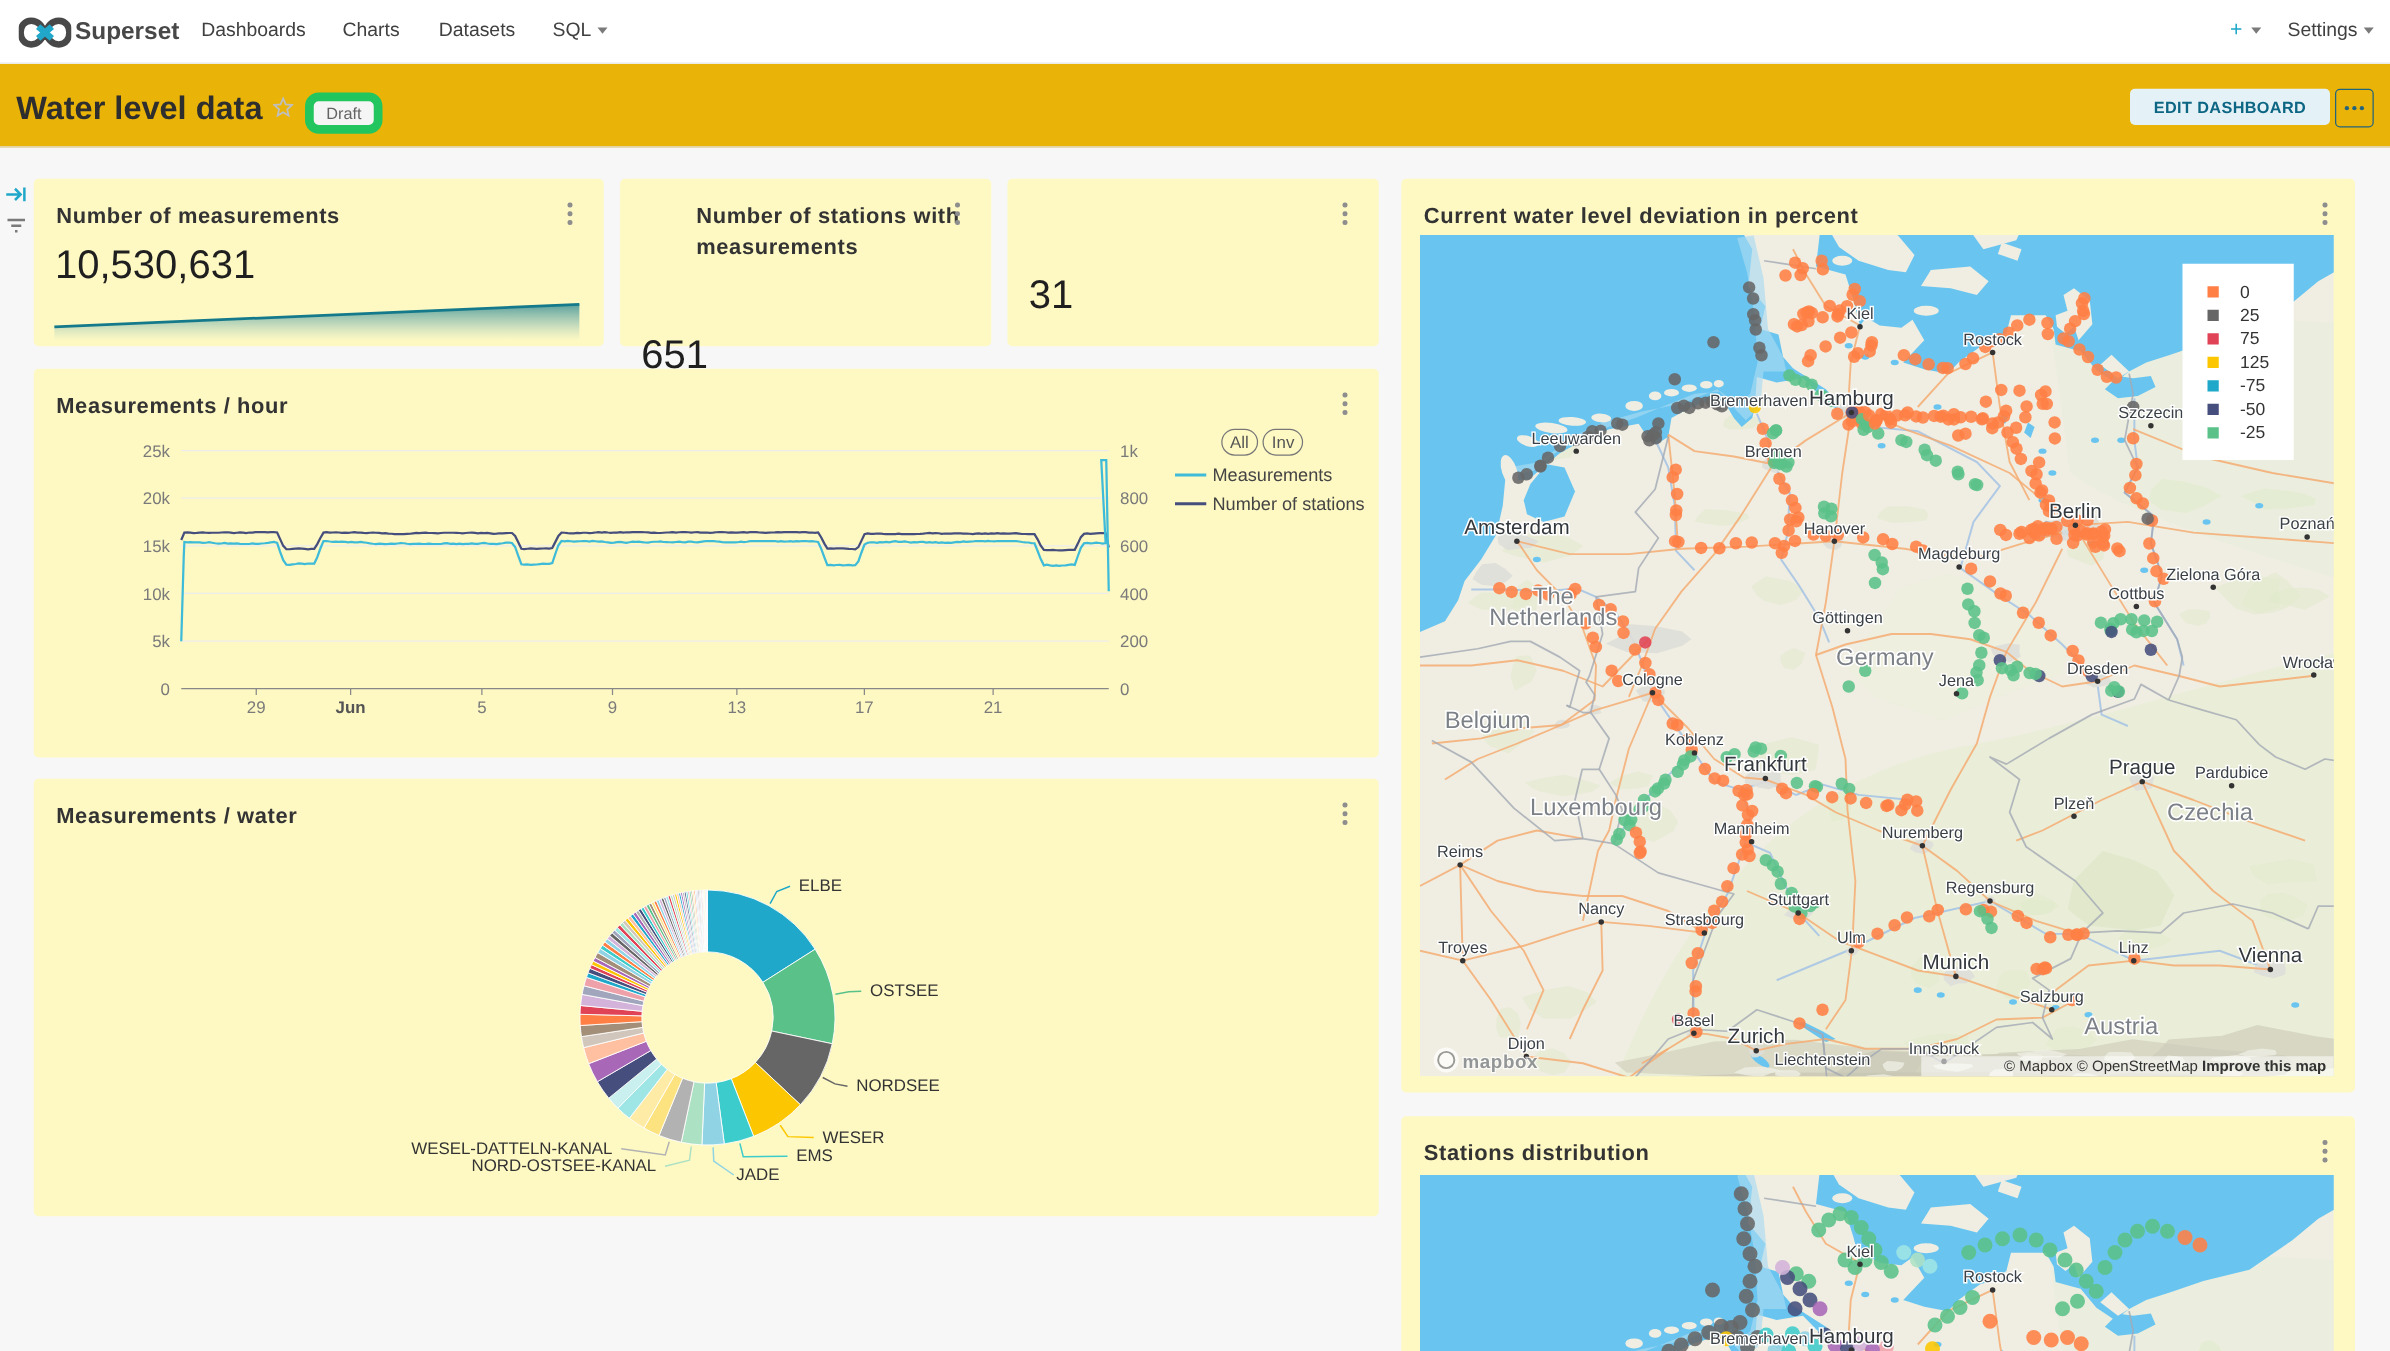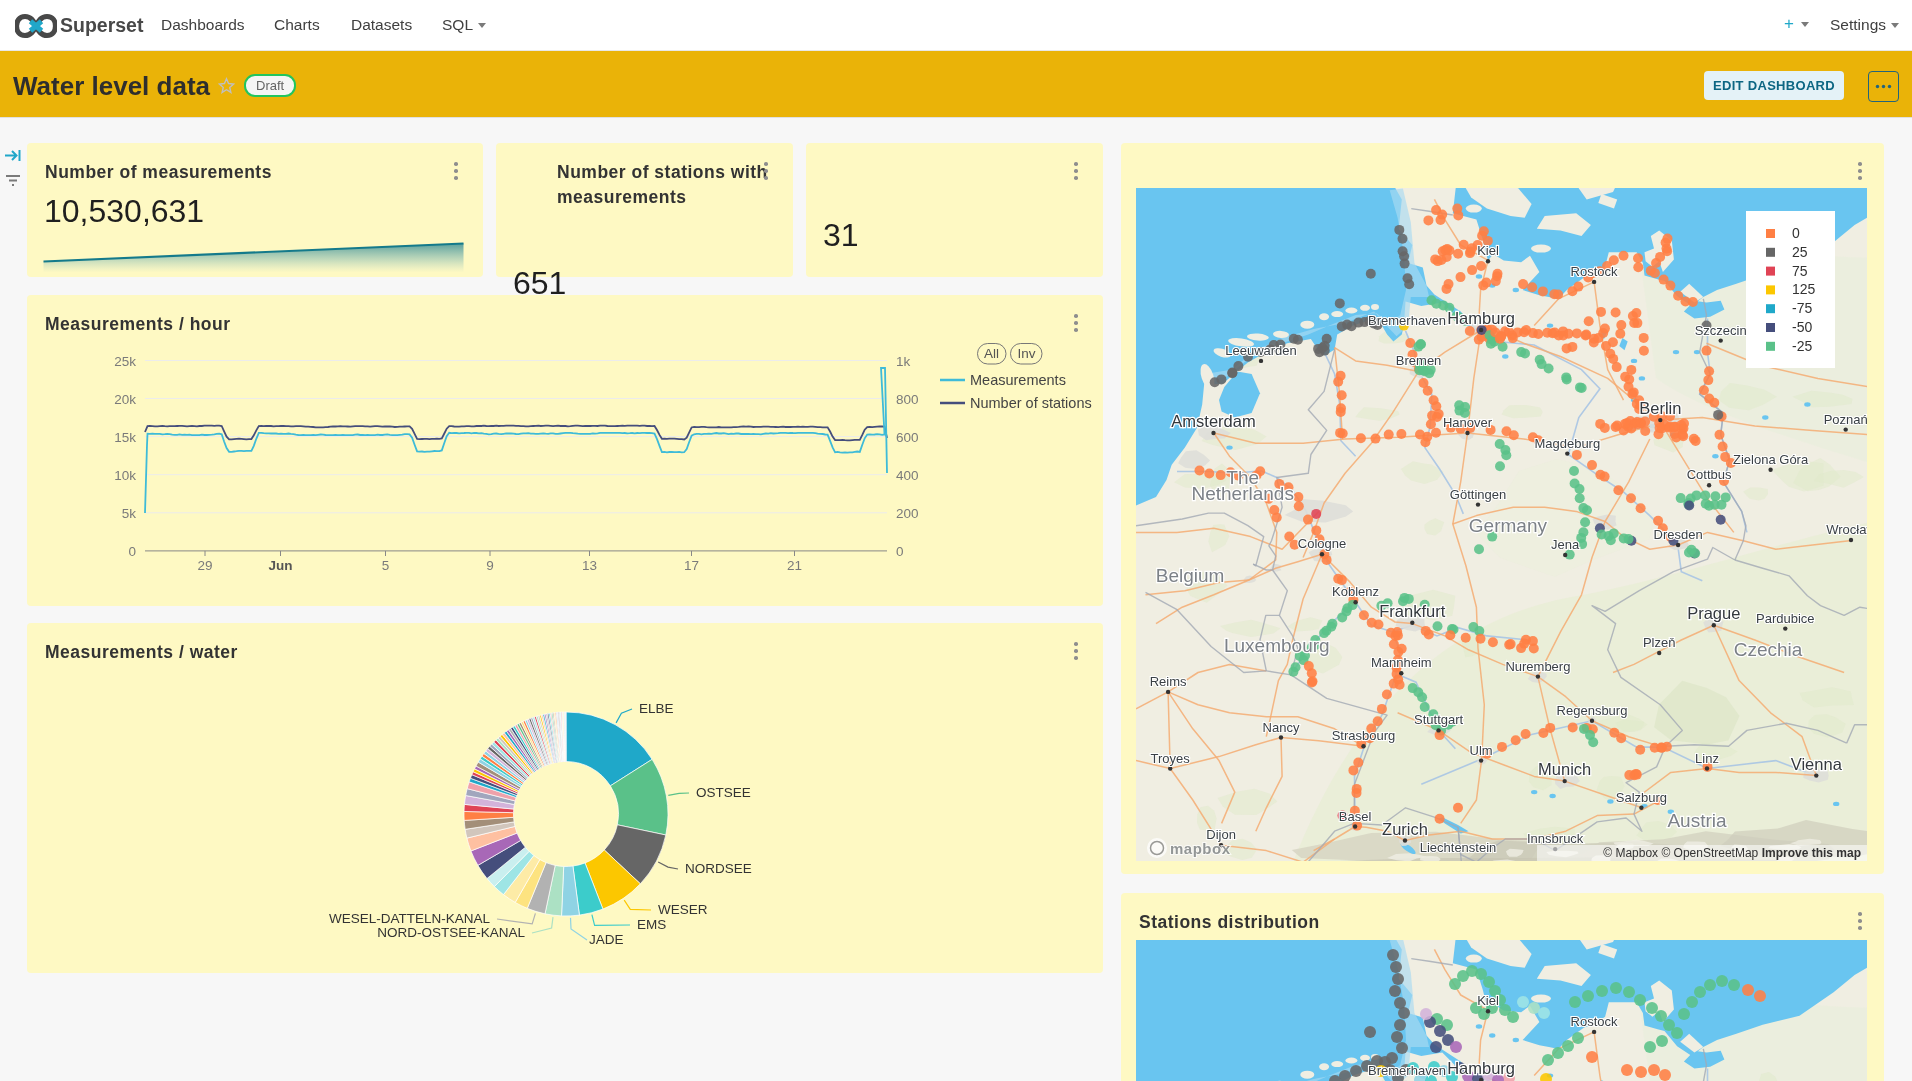--- a/index.html
+++ b/index.html
@@ -8,22 +8,22 @@
   border-bottom:1px solid #E8E8E8; z-index:5;}
 .logo { position:absolute; left:15px; top:12px; }
 .logotx { position:absolute; left:60px; top:14px; font-size:19.5px; font-weight:bold; color:#484848; }
 .navlink { position:absolute; top:16px; font-size:15.5px; color:#404040; }
 .caret { display:inline-block; width:0; height:0; border-left:4px solid transparent;
   border-right:4px solid transparent; border-top:5px solid #7A7A7A; margin-left:5px; vertical-align:middle;}
 .hdr { position:absolute; top:51px; left:0; width:1912px; height:67px; background:#eab308;
   border-bottom:1px solid #E0E0E0; z-index:4;}
 .htitle { position:absolute; left:13px; top:20px; font-size:26px; font-weight:bold; color:#2E2E2E; }
 .draft { position:absolute; left:244px; top:23px; font-size:13px; color:#646464; background:#F5F5F5;
-  border:2px solid #22c55e; border-radius:11px; padding:2px 10px; }
-.editbtn { position:absolute; left:1704px; top:20px; width:140px; height:29px; background:#E4F2F7;
+  border:7px solid #22c55e; border-radius:11px; padding:2px 10px; }
+.editbtn { position:absolute; left:1704px; top:20px; width:160px; height:29px; background:#E4F2F7;
   border-radius:4px; color:#0D6683; font-size:13px; font-weight:bold; text-align:center; line-height:29px; letter-spacing:0.3px;}
 .dotbtn { position:absolute; left:1868px; top:20px; width:31px; height:31px; border:1px solid #23647D;
   border-radius:4px; }
 .card { position:absolute; background:#fef9c3; border-radius:4px; }
 .ctitle { position:absolute; left:18px; top:17px; font-size:17.5px; font-weight:bold; color:#333; line-height:25px; letter-spacing:0.5px;}
 .bignum { position:absolute; left:17px; font-size:32px; color:#1F1F1F; }
 .kebab { position:absolute; width:4px; }
 .kebab i { display:block; width:3.6px; height:3.6px; border-radius:50%; background:#8E8E8E; margin-bottom:3.4px;}
 .ax { font-size:13.5px; fill:#7A7A7A; }
 .axb { font-size:13.5px; fill:#555; font-weight:bold; }
@@ -280,20 +280,21 @@
         <text x="562" y="321" class="dlbl" text-anchor="start">JADE</text>
         <polyline points="526.0,294.2 524.6,305.1 505,310" fill="none" stroke="#ACE1C4" stroke-width="1.2"></polyline>
         <text x="498" y="314" class="dlbl" text-anchor="end">NORD-OSTSEE-KANAL</text>
         <polyline points="508.4,290.4 505.2,300.9 470,296" fill="none" stroke="#B2B2B2" stroke-width="1.2"></polyline>
         <text x="463" y="300" class="dlbl" text-anchor="end">WESEL-DATTELN-KANAL</text>
       </svg>
     </div>
 </div>
 
 <div class="card" style="left:1121px; top:143px; width:763px; height:731px;">
+  <div class="ctitle">Current water level deviation in percent</div>
   <div class="kebab" style="right:22px; top:19px;">
       <i></i>
       <i></i>
       <i></i>
     </div>
   <svg style="position:absolute;left:15px;top:45px;" width="731" height="673" viewBox="0 0 731 673">
     <rect x="0" y="0" width="731" height="673" fill="#F0EEE2"></rect>
 <path d="M150 693 C 220 500 330 430 430 410 C 540 390 620 360 751 330 L751 693 Z" fill="#E9EDD6" opacity="0.8"></path>
 <path d="M500 40 C 600 60 680 70 751 70 L751 280 C 650 250 560 220 520 190 Z" fill="#E7EEDA" opacity="0.55"></path>
 <path d="M518.6 330.0 L513.3 351.2 L456.4 372.1 L418.9 388.7 L364.3 370.1 L340.6 345.5 L362.0 316.4 L383.0 283.0 L420.6 271.0 L457.8 279.4 L498.3 304.5 Z" fill="#EBEFDB" opacity="0.5"></path>

